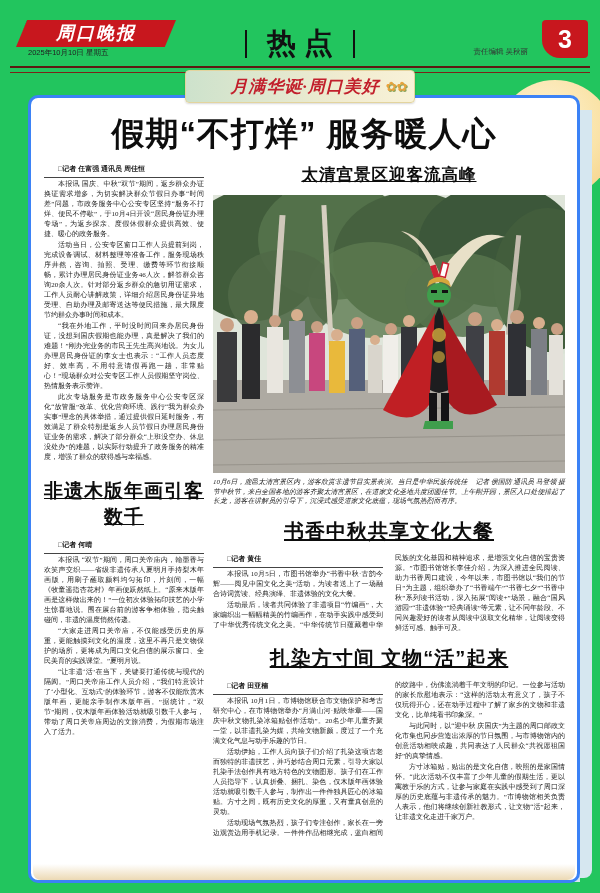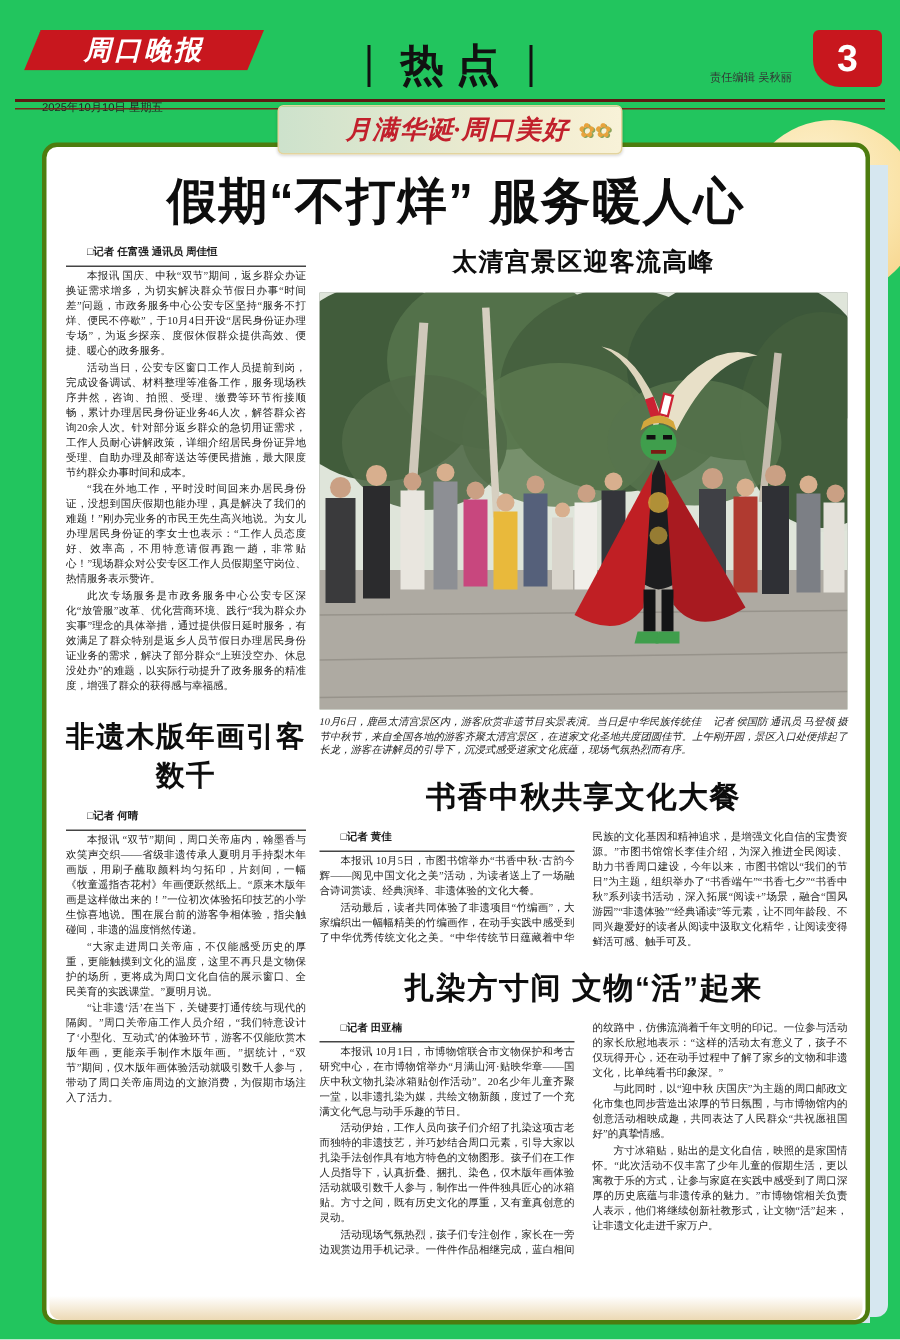--- a/index.html
+++ b/index.html
@@ -7,21 +7,21 @@
         overflow:hidden;font-family:"Liberation Serif",serif;color:#1a1a1a;}
 
   
   .masthead-wrap{position:absolute;left:16px;top:20px;width:160px;}
   .masthead-flag{position:relative;background:#c8171e;height:27px;line-height:27px;
         clip-path:polygon(7% 0,100% 0,93% 100%,0 100%);
         color:#fff;font-weight:bold;font-style:italic;text-align:center;
         font-family:"Liberation Serif",serif;font-size:18px;letter-spacing:2px;}
   .masthead-slash{position:absolute;left:-14px;top:-2px;width:26px;height:31px;
         background:#1a1a1a;clip-path:polygon(55% 0,100% 0,45% 100%,0 100%);}
-  .masthead-date{font-size:7.5px;color:#222;margin-top:20px;padding-left:12px;
+  .masthead-date{font-size:7.5px;color:#222;margin-top:1px;padding-left:12px;
         font-family:"Liberation Sans",sans-serif;}
   .section-wrap{position:absolute;left:50%;top:24px;transform:translateX(-50%);
         display:flex;align-items:center;gap:12px;}
   .section-bar{width:2px;height:28px;background:#111;}
   .section-title{font-size:29px;font-weight:bold;letter-spacing:8px;color:#111;
         font-family:"Liberation Sans",sans-serif;text-indent:8px;}
   .editor-line{position:absolute;right:72px;top:47px;font-size:7.5px;color:#333;
         font-family:"Liberation Sans",sans-serif;margin-left:10px;}
   .page-num{position:absolute;right:12px;top:20px;width:46px;height:38px;background:#c8171e;
         color:#fff;font-size:25px;font-weight:bold;display:flex;align-items:center;
@@ -31,37 +31,37 @@
         border-top:2.5px solid #5d1a12;border-bottom:1.5px solid #7a241a;}
 
   
   .moon{position:absolute;top:80px;right:-14px;width:118px;height:118px;border-radius:50%;
         background:radial-gradient(circle at 40% 35%,#fdf3d4 0%,#fae3a8 55%,#f4cd7e 100%);z-index:0;}
   .side-strip{position:absolute;top:110px;right:8px;width:13px;height:768px;
         background:#d6e7f0;z-index:0;border-radius:0 0 8px 0;}
   .bottom-strip{position:absolute;top:871px;left:60px;width:520px;height:11px;
         background:#d6e7f0;z-index:0;}
   .special-box{position:absolute;top:95px;left:28px;width:546px;height:782px;background:#fff;
-        border:3px solid #4d7c0f;border-radius:10px;z-index:1;}
+        border:3px solid #3b82f6;border-radius:10px;z-index:1;}
   .box-bottom-band{position:absolute;left:2px;right:2px;bottom:0;height:16px;
         background:linear-gradient(#ffffff,#ecd9b4);border-radius:0 0 8px 8px;}
   .banner{position:absolute;top:70px;left:50%;transform:translateX(-50%);z-index:3;
         width:228px;height:31px;background:linear-gradient(90deg,#cde2cc 0%,#f1ecd0 70%,#f8f2d8 100%);
         border:1px solid #e3d49e;border-radius:4px;display:flex;align-items:center;
         justify-content:center;gap:6px;box-shadow:0 1px 2px rgba(0,0,0,.15);}
   .banner-title{color:#c2202c;font-weight:bold;font-style:italic;font-size:17px;
         letter-spacing:1px;font-family:"Liberation Serif",serif;margin-left:38px;}
   .banner-flower{font-size:13px;color:#e8a33d;text-shadow:1px 1px 0 #8aa35a;}
 
   
   .headline-main{position:absolute;top:14px;left:0;right:0;text-align:center;z-index:2;
         font-size:33px;font-weight:900;letter-spacing:1px;color:#0d0d0d;
         font-family:"Liberation Sans",sans-serif;}
   .headline-sub{font-family:"Liberation Sans",sans-serif;font-weight:bold;color:#0d0d0d;
-        text-align:center;}
+        text-align:center;text-decoration:underline;}
 
   
   .col-left{position:absolute;left:13px;top:66px;width:160px;}
   .col-right{position:absolute;left:182px;top:66px;width:352px;}
   .byline{font-size:7.5px;font-weight:bold;color:#222;border-bottom:1px solid #444;
         padding-bottom:3px;margin:0 0 6px 0;font-family:"Liberation Sans",sans-serif;}
   .body-text p{font-size:7px;line-height:10px;text-align:justify;text-indent:2em;
         margin:0 0 1px 0;color:#1c1c1c;}
   .left-head{font-size:19px;margin:16px 0 10px 0;letter-spacing:1px;}
   .photo-title{font-size:16.5px;margin:0 0 9px 0;letter-spacing:1px;}

